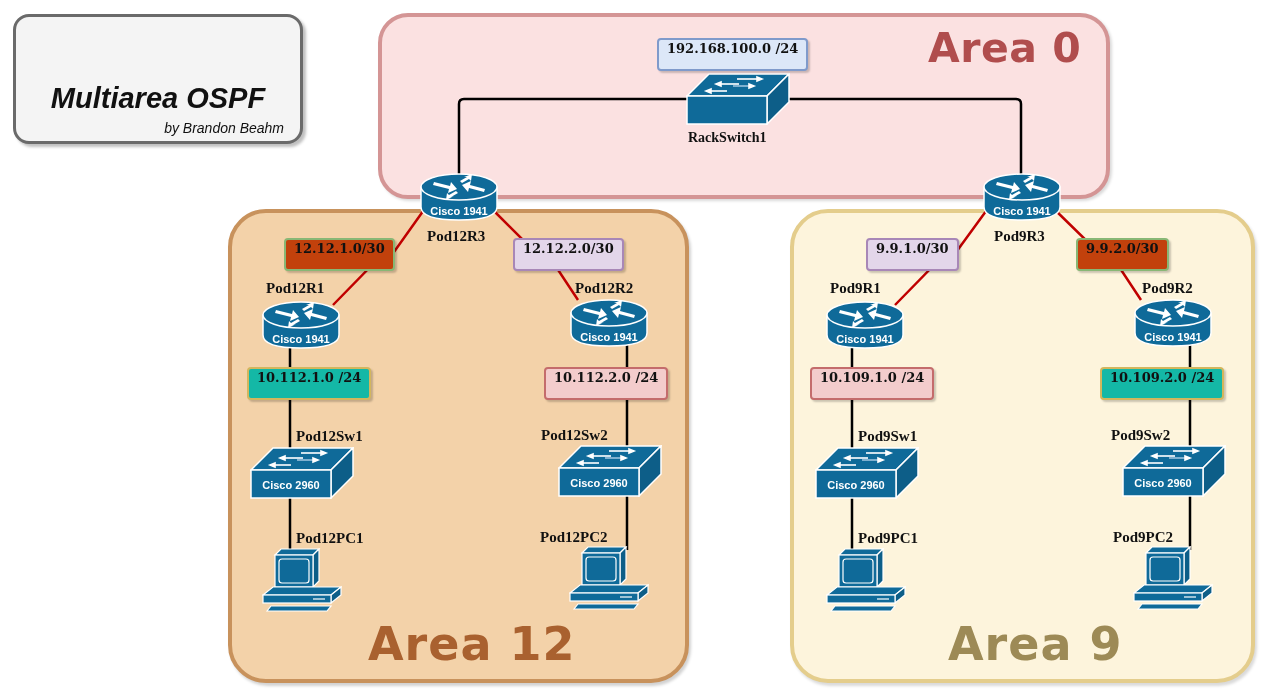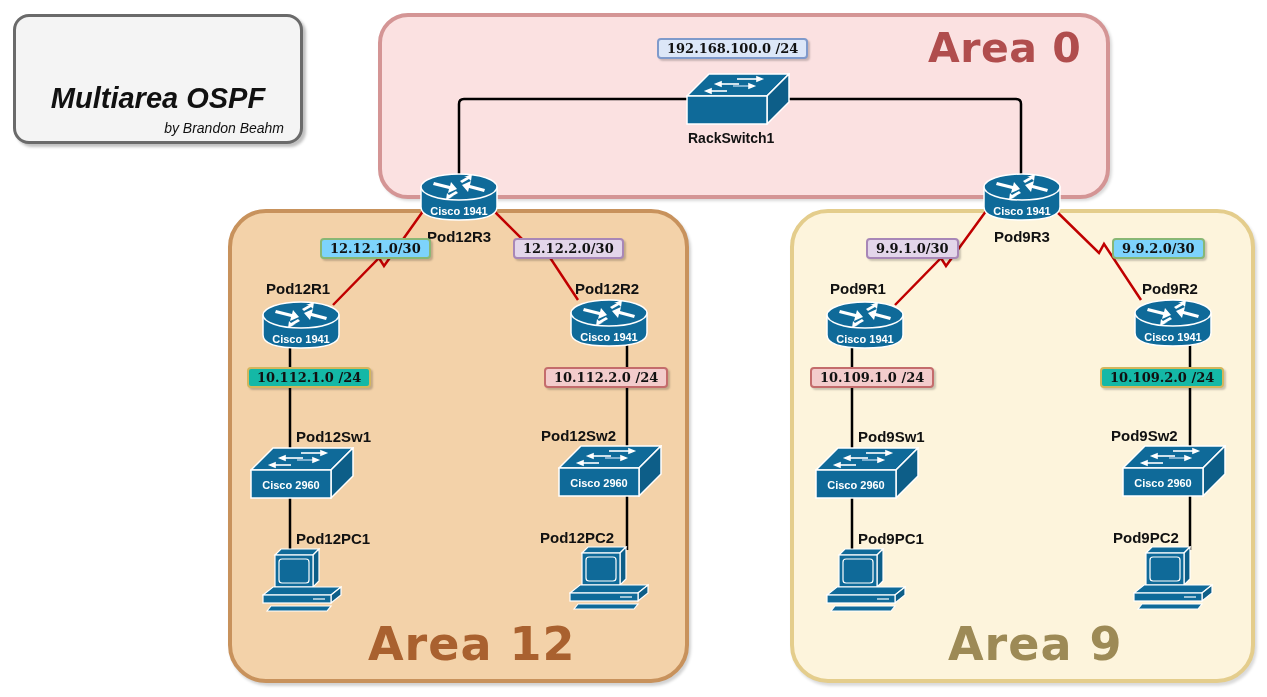--- a/index.html
+++ b/index.html
@@ -15,25 +15,25 @@
   #area9-title { left:948px; top:617px; font-size:46px; color:#9d8a56; letter-spacing:1px; }
 
   #title-card { position:absolute; left:13px; top:14px; width:290px; height:130px; box-sizing:border-box; background:#f4f4f4; border:3px solid #6a6a6a; border-radius:16px; box-shadow:3px 3px 3px rgba(0,0,0,0.25); }
   #title-line1, #title-line2 { position:absolute; left:0; width:100%; text-align:center; font-style:italic; font-weight:bold; font-size:29px; color:#111; }
   #title-line1 { top:30px; }
   #title-line2 { top:65px; }
   #title-author { position:absolute; right:16px; top:103px; font-style:italic; font-size:14px; color:#111; }
 
   svg#links { position:absolute; left:0; top:0; width:1267px; height:697px; }
   .dev { position:absolute; }
-  .dev-label { position:absolute; font-family:Liberation Sans, sans-serif; font-weight:bold; font-size:15px; color:#111; white-space:nowrap; }
+  .dev-label { position:absolute; font-family:Liberation Serif, serif; font-weight:bold; font-size:15px; color:#111; white-space:nowrap; }
   .model-label { font-family:"Liberation Sans", sans-serif; font-weight:bold; fill:#ffffff; }
-  .net-tag { position:absolute; box-sizing:border-box; height:21px; padding:0 8px; line-height:18px; font-family:"DejaVu Serif", serif; font-weight:bold; font-size:13px; color:#111; border:2px solid; border-radius:4px; white-space:nowrap; box-shadow:2px 2px 2px rgba(0,0,0,0.2); }
+  .net-tag { position:absolute; box-sizing:border-box; height:33px; padding:0 8px; line-height:18px; font-family:"DejaVu Serif", serif; font-weight:bold; font-size:13px; color:#111; border:2px solid; border-radius:4px; white-space:nowrap; box-shadow:2px 2px 2px rgba(0,0,0,0.2); }
   .tag-blue { background:#dce7f8; border-color:#7f9acb; font-size:13px; }
-  .tag-green { background:#7dd3fc; border-color:#88b775;margin-left:36px; }
+  .tag-green { background:#c2410c; border-color:#88b775; }
   .tag-purple { background:#e3d6ea; border-color:#a887b7; }
   .tag-yellow { background:#14b8a6; border-color:#d3b65d; }
   .tag-red { background:#f3cccc; border-color:#c46c6c; }
 </style>
 </head>
 <body>
 
 <div id="stage">
 
   <div id="area0" class="area-box"></div>

